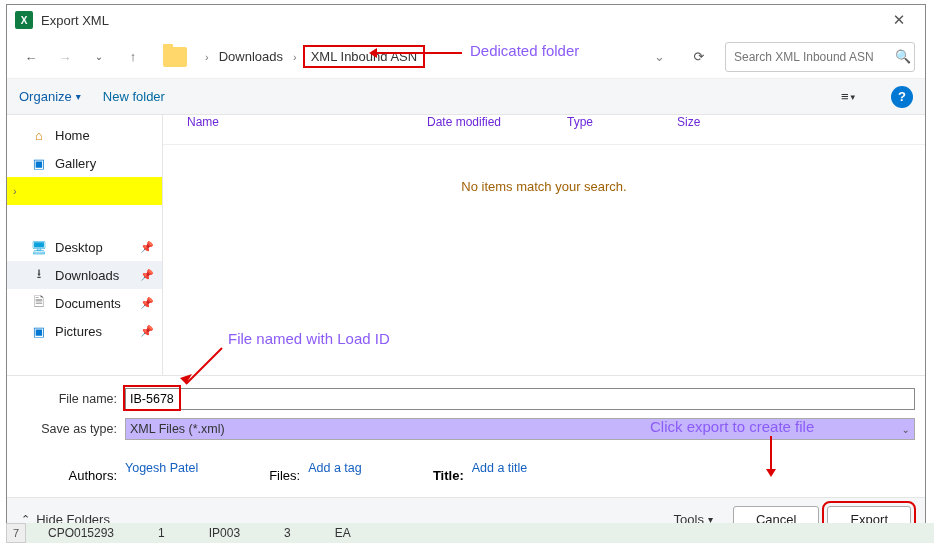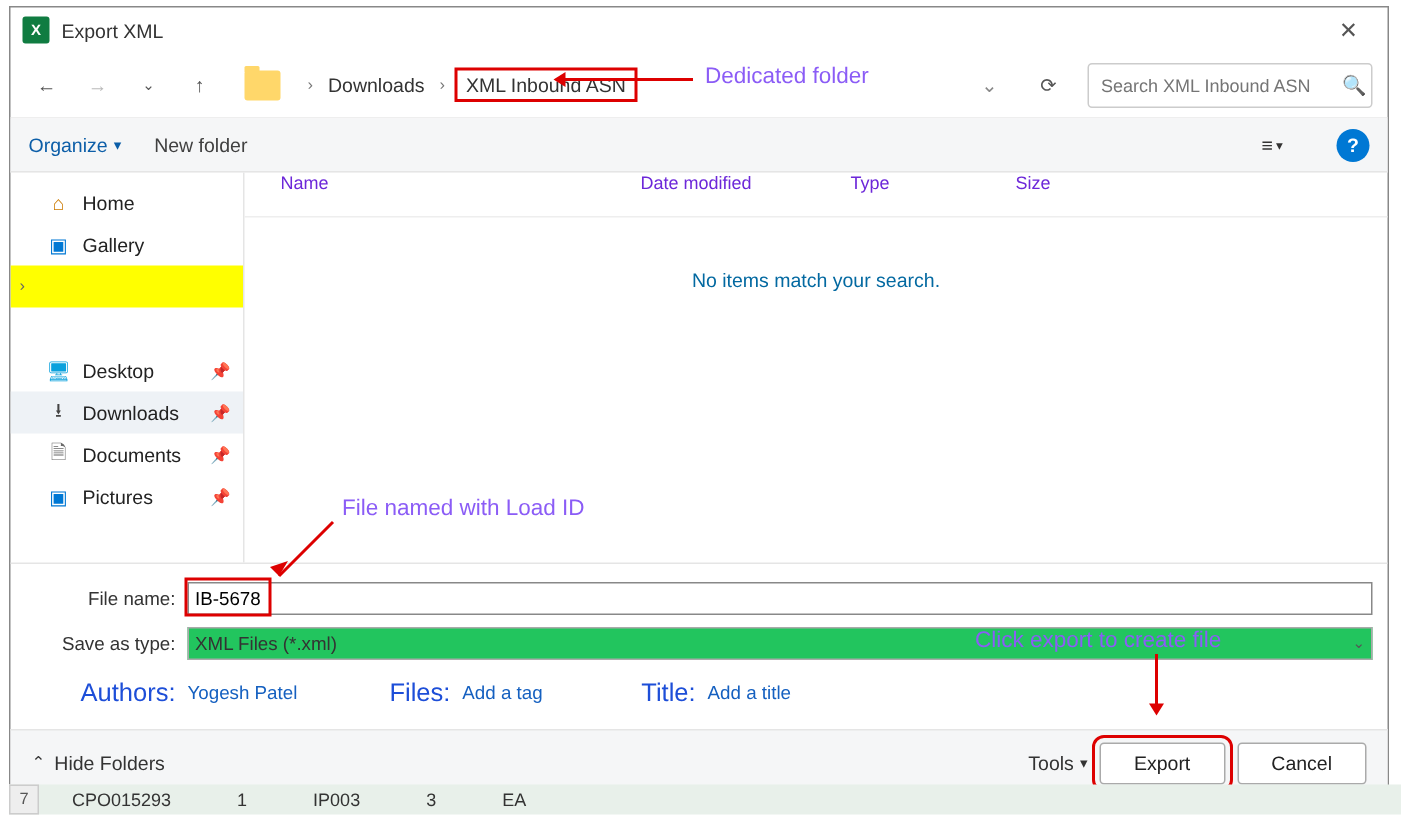--- a/index.html
+++ b/index.html
@@ -22,21 +22,21 @@
 .crumb { color: #333; padding: 2px 4px; }
 .crumb.boxed { border: 2px solid #d00; padding: 2px 6px; }
 .address-end { color: #888; margin-left: auto; padding-right: 8px; }
 .refresh-btn { width: 28px; height: 28px; display: flex; align-items: center; justify-content: center; color: #555; }
 .searchbox { width: 190px; height: 30px; border: 1px solid #ccc; border-radius: 3px; display: flex; align-items: center; padding: 0 8px; margin-left: 6px; }
 .searchbox input { border: none; outline: none; flex: 1; font-size: 12px; color: #8b5cf6; }
 .searchbox .sicon { color: #666; font-size: 13px; margin-left: 6px; }
 
 .cmdbar { height: 36px; background: #f5f6f7; display: flex; align-items: center; padding: 0 12px; gap: 22px; border-bottom: 1px solid #e5e5e5; }
 .cmd-org { color: #0c5ea8; display: flex; align-items: center; gap: 4px; }
-.cmd-new { color: #404040; }
+.cmd-new { color: #0369a1; }
 .cmdbar .spacer { flex: 1; }
 .view-btn { width: 28px; height: 20px; display: flex; align-items: center; gap: 2px; color: #333; }
 .help-btn { width: 22px; height: 22px; border-radius: 50%; background: #0078d4; color: #fff; display: flex; align-items: center; justify-content: center; font-size: 13px; font-weight: bold; }
 
 .body { display: flex; height: 260px; }
 .sidebar { width: 156px; border-right: 1px solid #e5e5e5; padding: 6px 0; position: relative; overflow-y: auto; }
 .sb-item { height: 28px; display: flex; align-items: center; padding-left: 24px; gap: 8px; font-size: 13px; color: #222; }
 .sb-item.selected { background: #eef2f6; }
 .sb-item .pin { margin-left: auto; margin-right: 8px; color: #999; font-size: 11px; }
 .sb-item.yellow { background: #ffff00; }
@@ -49,39 +49,39 @@
 .sb-documents { color: #6a6a6a; }
 .sb-pictures { color: #0078d4; }
 .sb-gap { height: 28px; }
 
 .filelist { flex: 1; position: relative; }
 .colheader { height: 30px; display: flex; border-bottom: 1px solid #eee; padding-left: 24px; font-size: 12px; color: #6d28d9; }
 .ch-name { width: 240px; }
 .ch-date { width: 140px; }
 .ch-type { width: 110px; }
 .ch-size { width: 80px; }
-.empty-msg { text-align: center; color: #0369a1; font-size: 13px; margin-top: 34px; }
+.empty-msg { text-align: center; color: #a16207; font-size: 13px; margin-top: 34px; }
 
 .bottom-form { border-top: 1px solid #e5e5e5; padding: 10px 10px 4px; }
 .form-row { display: flex; align-items: center; height: 26px; margin-bottom: 4px; }
 .form-label { width: 108px; text-align: right; padding-right: 8px; font-size: 12.5px; color: #333; }
 .form-input-wrap { flex: 1; position: relative; }
 .fn-input { width: 100%; height: 22px; border: 1px solid #888; padding: 0 4px; font-size: 12.5px; outline: none; }
-.fn-combo { width: 100%; height: 22px; border: 1px solid #aaa; padding: 0 4px; font-size: 12.5px; background: #22c55e; display: flex; align-items: center; justify-content: space-between; color: #333; }
+.fn-combo { width: 100%; height: 22px; border: 1px solid #aaa; padding: 0 4px; font-size: 12.5px; background: #c4b5fd; display: flex; align-items: center; justify-content: space-between; color: #333; }
 .fn-combo .caret { font-size: 10px; color: #555; }
 .fn-box { position: absolute; left: -2px; top: -3px; width: 58px; height: 26px; border: 2px solid #d00; pointer-events: none; }
 
 .meta-row { display: flex; align-items: center; padding: 6px 0 10px 0; }
-.meta-label { width: 108px; text-align: right; padding-right: 8px; font-size: 17px; color: #1d4ed8; }
+.meta-label { width: 108px; text-align: right; padding-right: 8px; font-size: 13px; color: #000000; margin-top: 16px; }
 .meta-val { font-size: 12.5px; color: #1560c0; margin-right: 60px; }
 
 .footer { height: 44px; background: #f5f6f7; display: flex; align-items: center; padding: 0 14px; border-top: 1px solid #e5e5e5; }
 .hidefolders { display: flex; align-items: center; gap: 6px; font-size: 13px; color: #333; }
 .footer .spacer { flex: 1; }
-.tools { font-size: 13px; margin-right: 0; color: #333; display: flex; align-items: center; gap: 4px; }
+.tools { font-size: 13px; margin-right: 12px; color: #333; display: flex; align-items: center; gap: 4px; }
 .btn { height: 28px; padding: 0 22px; border: 1px solid #aaa; background: #fff; border-radius: 3px; font-size: 13px; color: #222; display: flex; align-items: center; margin-left: 8px; }
 .btn.primary-box { outline: 2px solid #d00; outline-offset: 3px; }
 
 .bg-row { position: absolute; bottom: 4px; left: 6px; right: 6px; height: 20px; display: flex; align-items: center; background: #e8f0ea; font-size: 12px; color: #333; }
 .bg-rownum { width: 20px; text-align: center; background: #eee; border: 1px solid #ccc; height: 100%; display: flex; align-items: center; justify-content: center; color: #555; font-size: 11px; }
 .bg-cell { padding: 0 22px; }
 
 .annot { position: absolute; color: #8b5cf6; font-size: 15px; pointer-events: none; }
 .arrow-h { position: absolute; height: 2px; background: #d00; pointer-events: none; }
 .arrow-h::before { content: ""; position: absolute; left: -8px; top: -4px; border: 5px solid transparent; border-right: 8px solid #d00; }
@@ -195,37 +195,37 @@
           <span>XML Files (*.xml)</span>
           <span class="caret">⌄</span>
         </div>
       </div>
     </div>
     <div class="meta-row">
       <div class="meta-label">Authors:</div>
       <div class="meta-val">Yogesh Patel</div>
       <div class="meta-label" style="width:50px;">Files:</div>
       <div class="meta-val">Add a tag</div>
-      <div class="meta-label" style="width:50px;">Title:</div>
+      <div class="meta-label" style="width:50px;font-weight:bold;">Title:</div>
       <div class="meta-val" style="margin-right:0;">Add a title</div>
     </div>
   </div>
 
   <div class="footer">
     <div class="hidefolders">
       <span style="font-size:11px;">⌃</span>
       <span>Hide Folders</span>
     </div>
     <div class="spacer"></div>
     <div class="tools">
       <span>Tools</span>
       <span style="font-size:10px;">▾</span>
     </div>
+    <div class="btn">Cancel</div>
     <div class="btn primary-box">Export</div>
-    <div class="btn">Cancel</div>
   </div>
 </div>
 
 <div class="bg-row">
   <div class="bg-rownum">7</div>
   <div class="bg-cell">CPO015293</div>
   <div class="bg-cell">1</div>
   <div class="bg-cell">IP003</div>
   <div class="bg-cell">3</div>
   <div class="bg-cell">EA</div>

